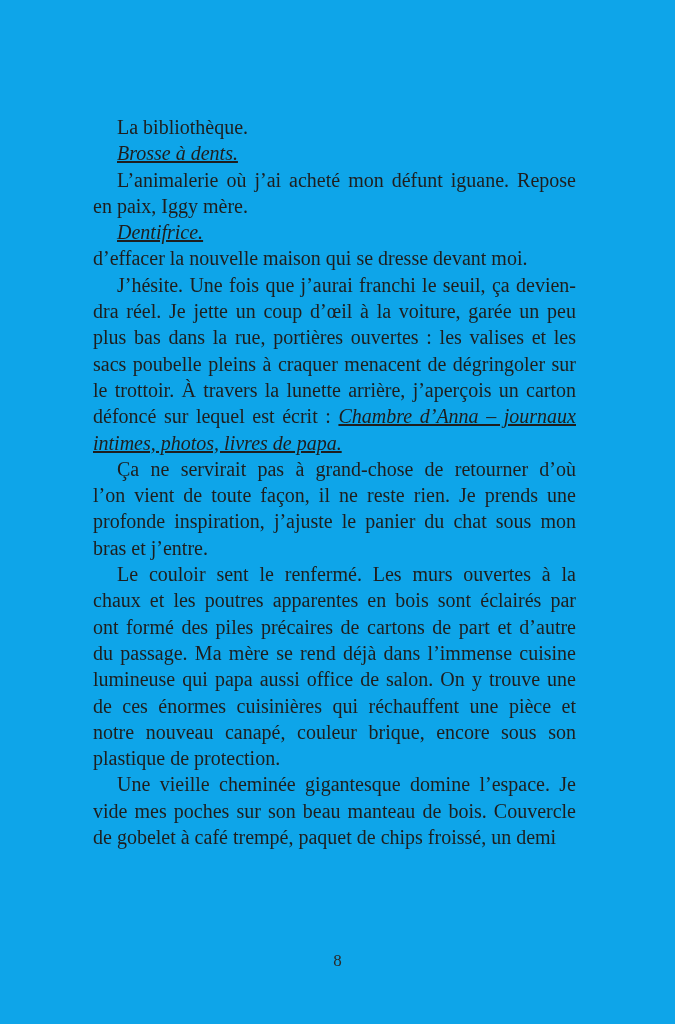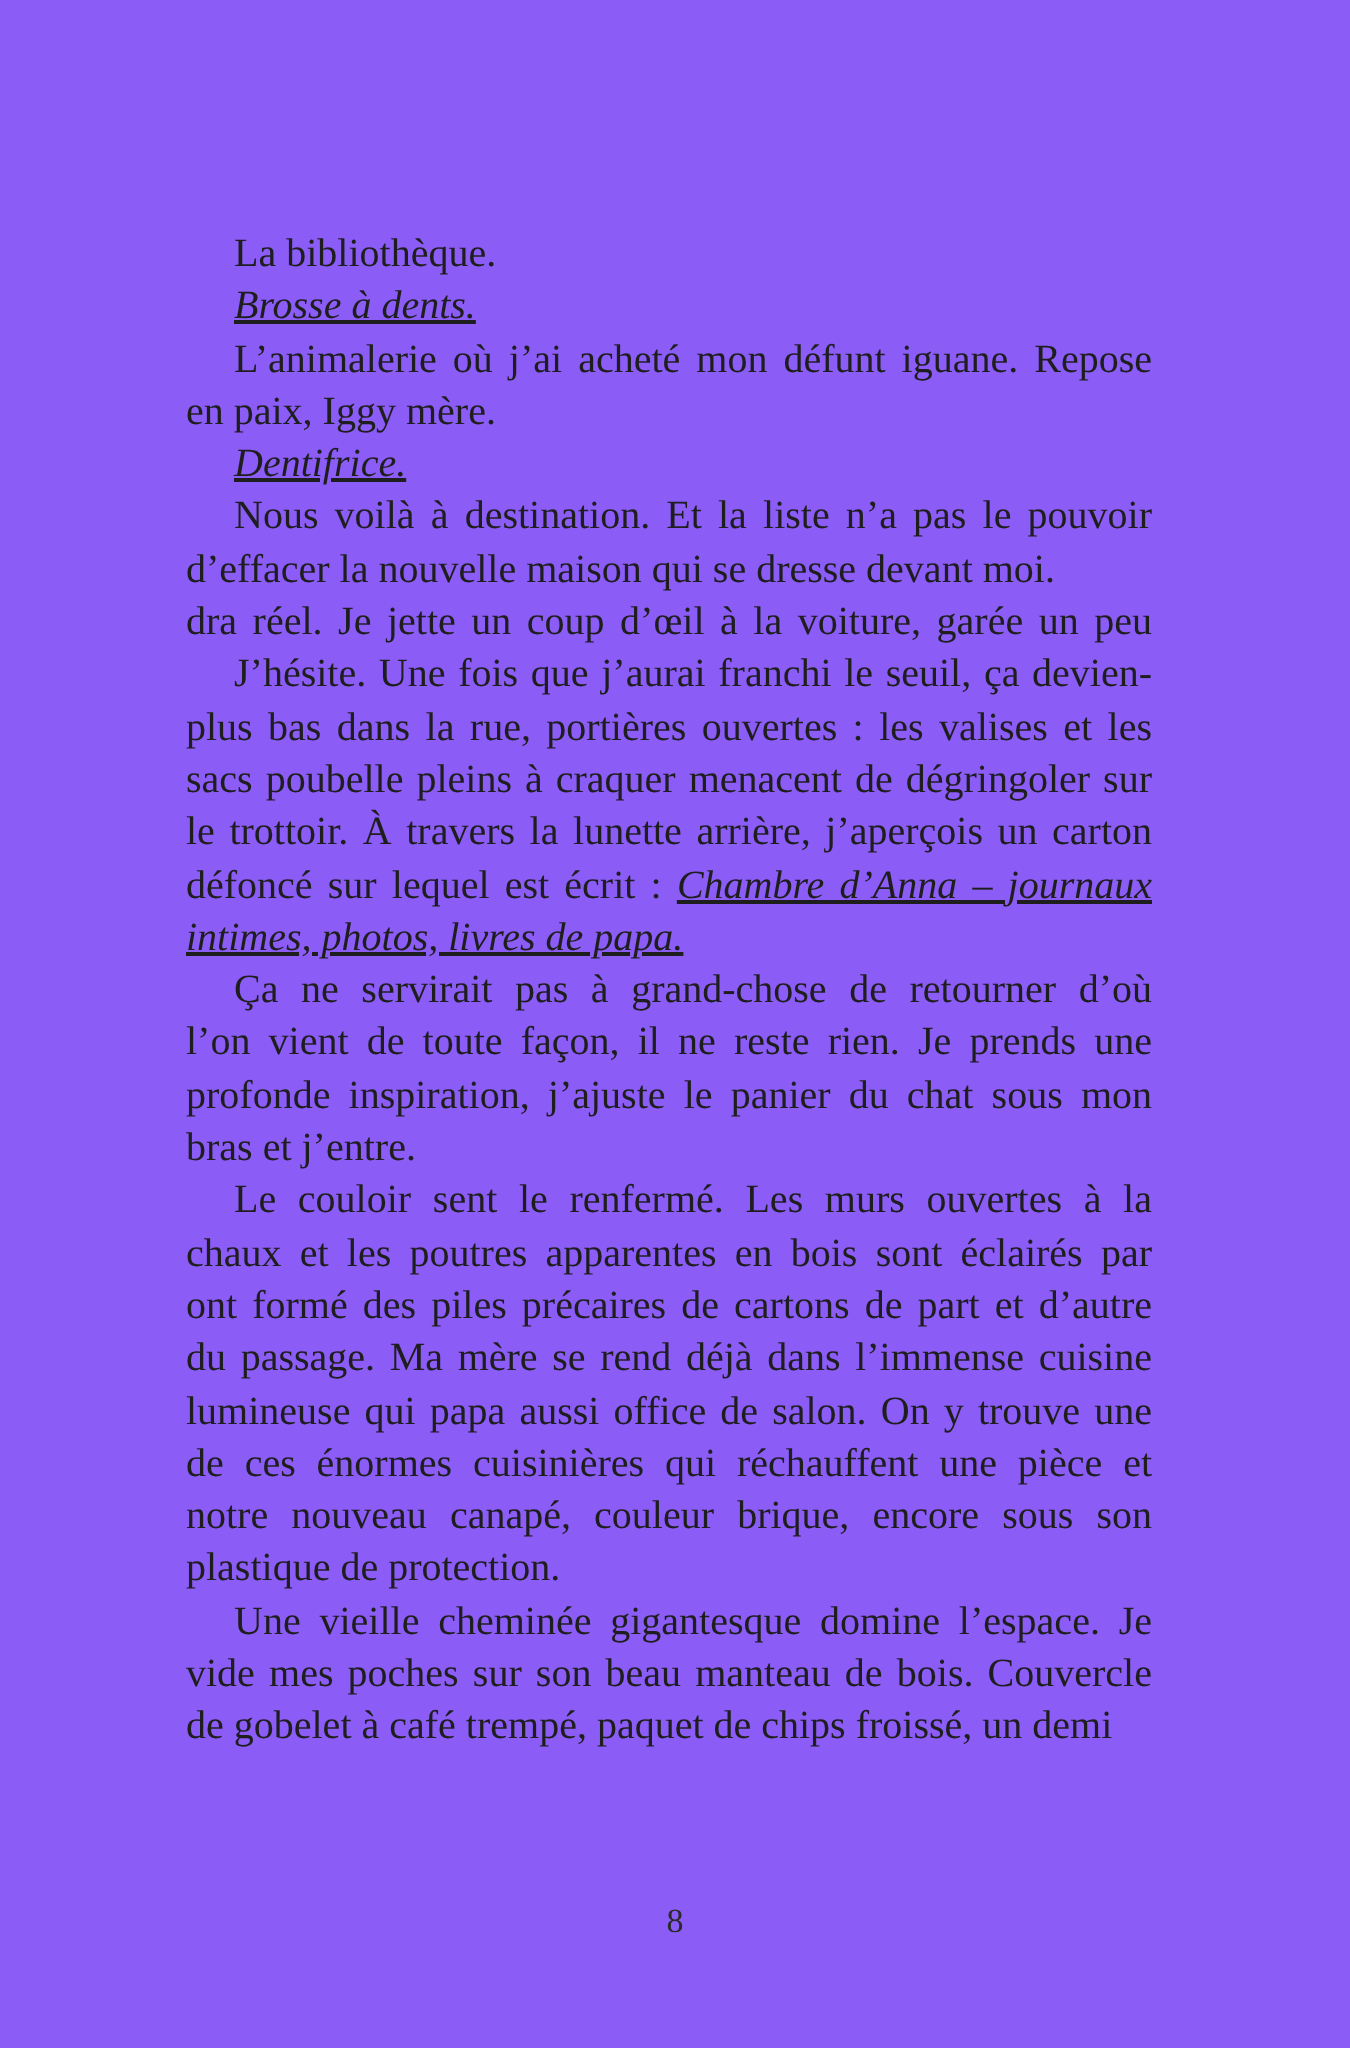--- a/index.html
+++ b/index.html
@@ -4,21 +4,21 @@
 <style>
   html, body {
     margin: 0;
     padding: 0;
     background: #ffffff;
   }
   .book-page {
     position: relative;
     width: 675px;
     height: 1024px;
-    background: #8b5cf6;
+    background: #0ea5e9;
     overflow: hidden;
     font-family: "Liberation Serif", serif;
     color: #1e1e1e;
   }
   .text-block {
     position: absolute;
     left: 93px;
     top: 114px;
     width: 483px;
   }
@@ -66,26 +66,25 @@
         <div class="line indent"><span class="italic">Brosse à dents.</span></div>
       </div>
       <div class="paragraph">
         <div class="line just indent"><span class="">L’animalerie où j’ai acheté mon défunt iguane. Repose</span></div>
         <div class="line"><span class="">en paix, Iggy mère.</span></div>
       </div>
       <div class="paragraph">
         <div class="line indent"><span class="italic">Dentifrice.</span></div>
       </div>
       <div class="paragraph">
-        <div class="line just indent"><span class="">Nous voilà à destination. Et la liste n’a pas le pouvoir</span></div>
         <div class="line"><span class="">d’effacer la nouvelle maison qui se dresse devant moi.</span></div>
       </div>
       <div class="paragraph">
+        <div class="line just indent"><span class="">J’hésite. Une fois que j’aurai franchi le seuil, ça devien-</span></div>
         <div class="line just"><span class="">dra réel. Je jette un coup d’œil à la voiture, garée un peu</span></div>
-        <div class="line just indent"><span class="">J’hésite. Une fois que j’aurai franchi le seuil, ça devien-</span></div>
         <div class="line just"><span class="">plus bas dans la rue, portières ouvertes : les valises et les</span></div>
         <div class="line just"><span class="">sacs poubelle pleins à craquer menacent de dégringoler sur</span></div>
         <div class="line just"><span class="">le trottoir. À travers la lunette arrière, j’aperçois un carton</span></div>
         <div class="line just"><span class="">défoncé sur lequel est écrit : </span><span class="italic">Chambre d’Anna – journaux</span></div>
         <div class="line"><span class="italic">intimes, photos, livres de papa.</span></div>
       </div>
       <div class="paragraph">
         <div class="line just indent"><span class="">Ça ne servirait pas à grand-chose de retourner d’où</span></div>
         <div class="line just"><span class="">l’on vient de toute façon, il ne reste rien. Je prends une</span></div>
         <div class="line just"><span class="">profonde inspiration, j’ajuste le panier du chat sous mon</span></div>

